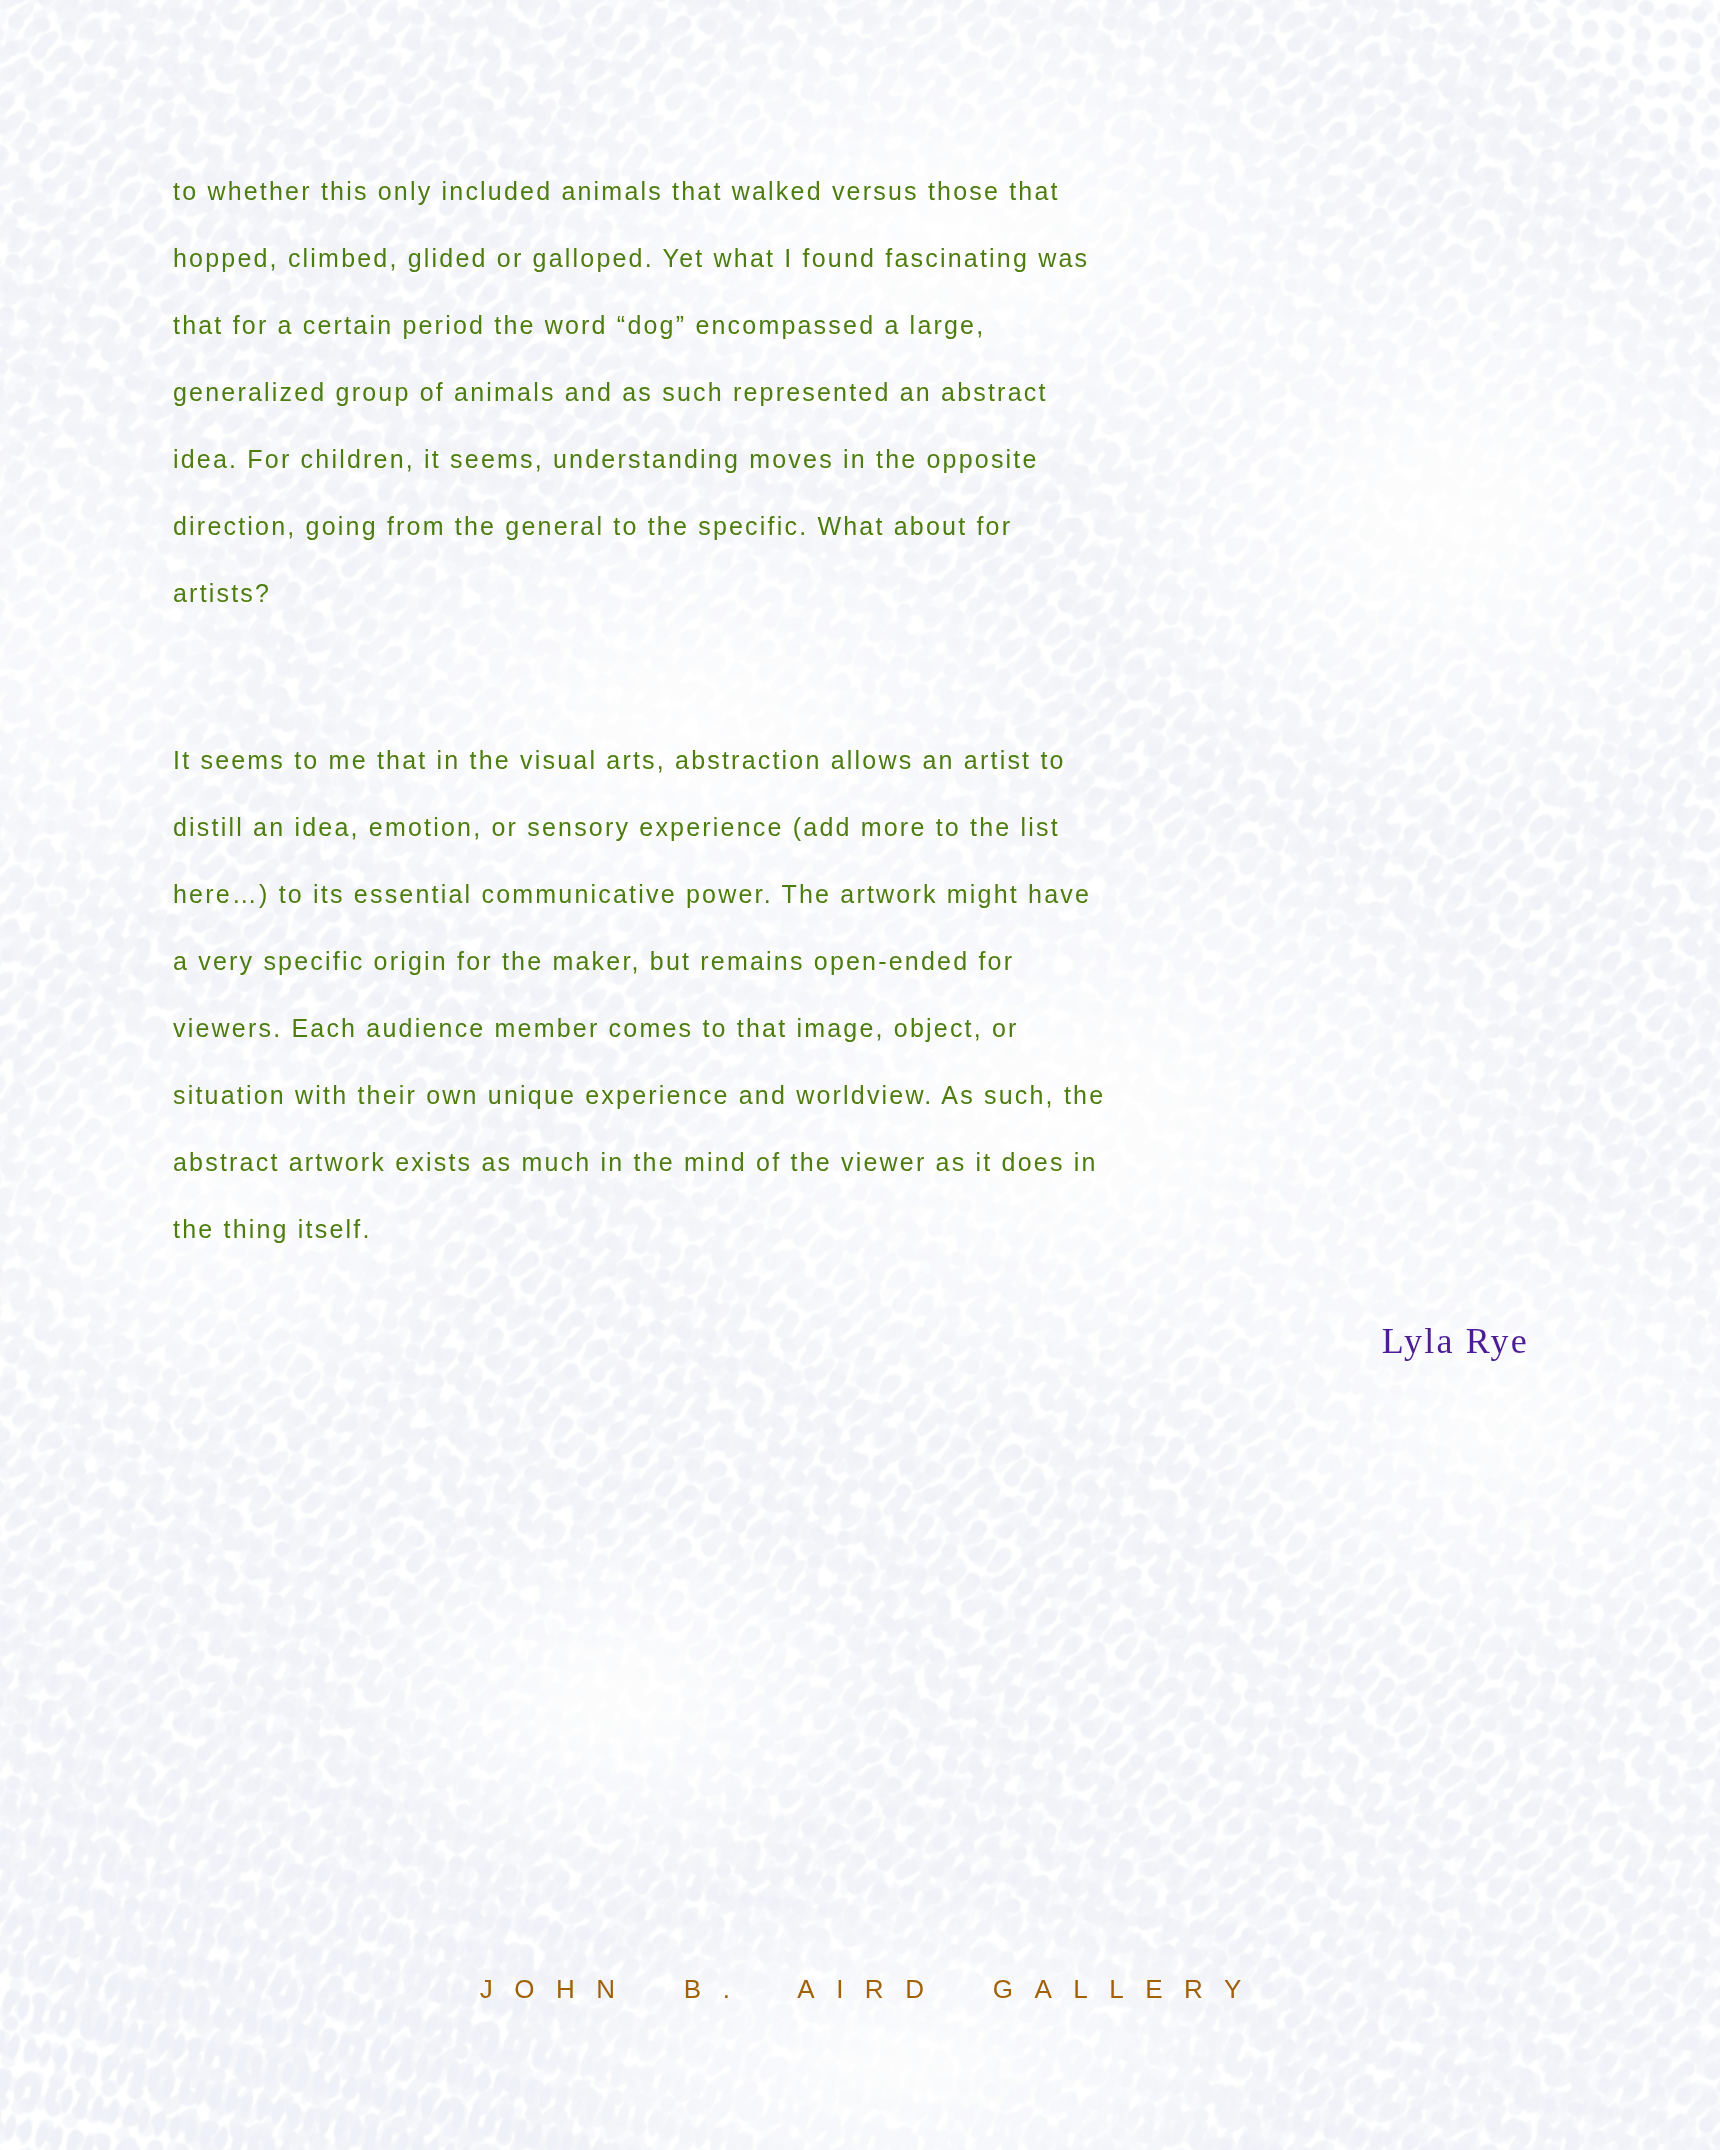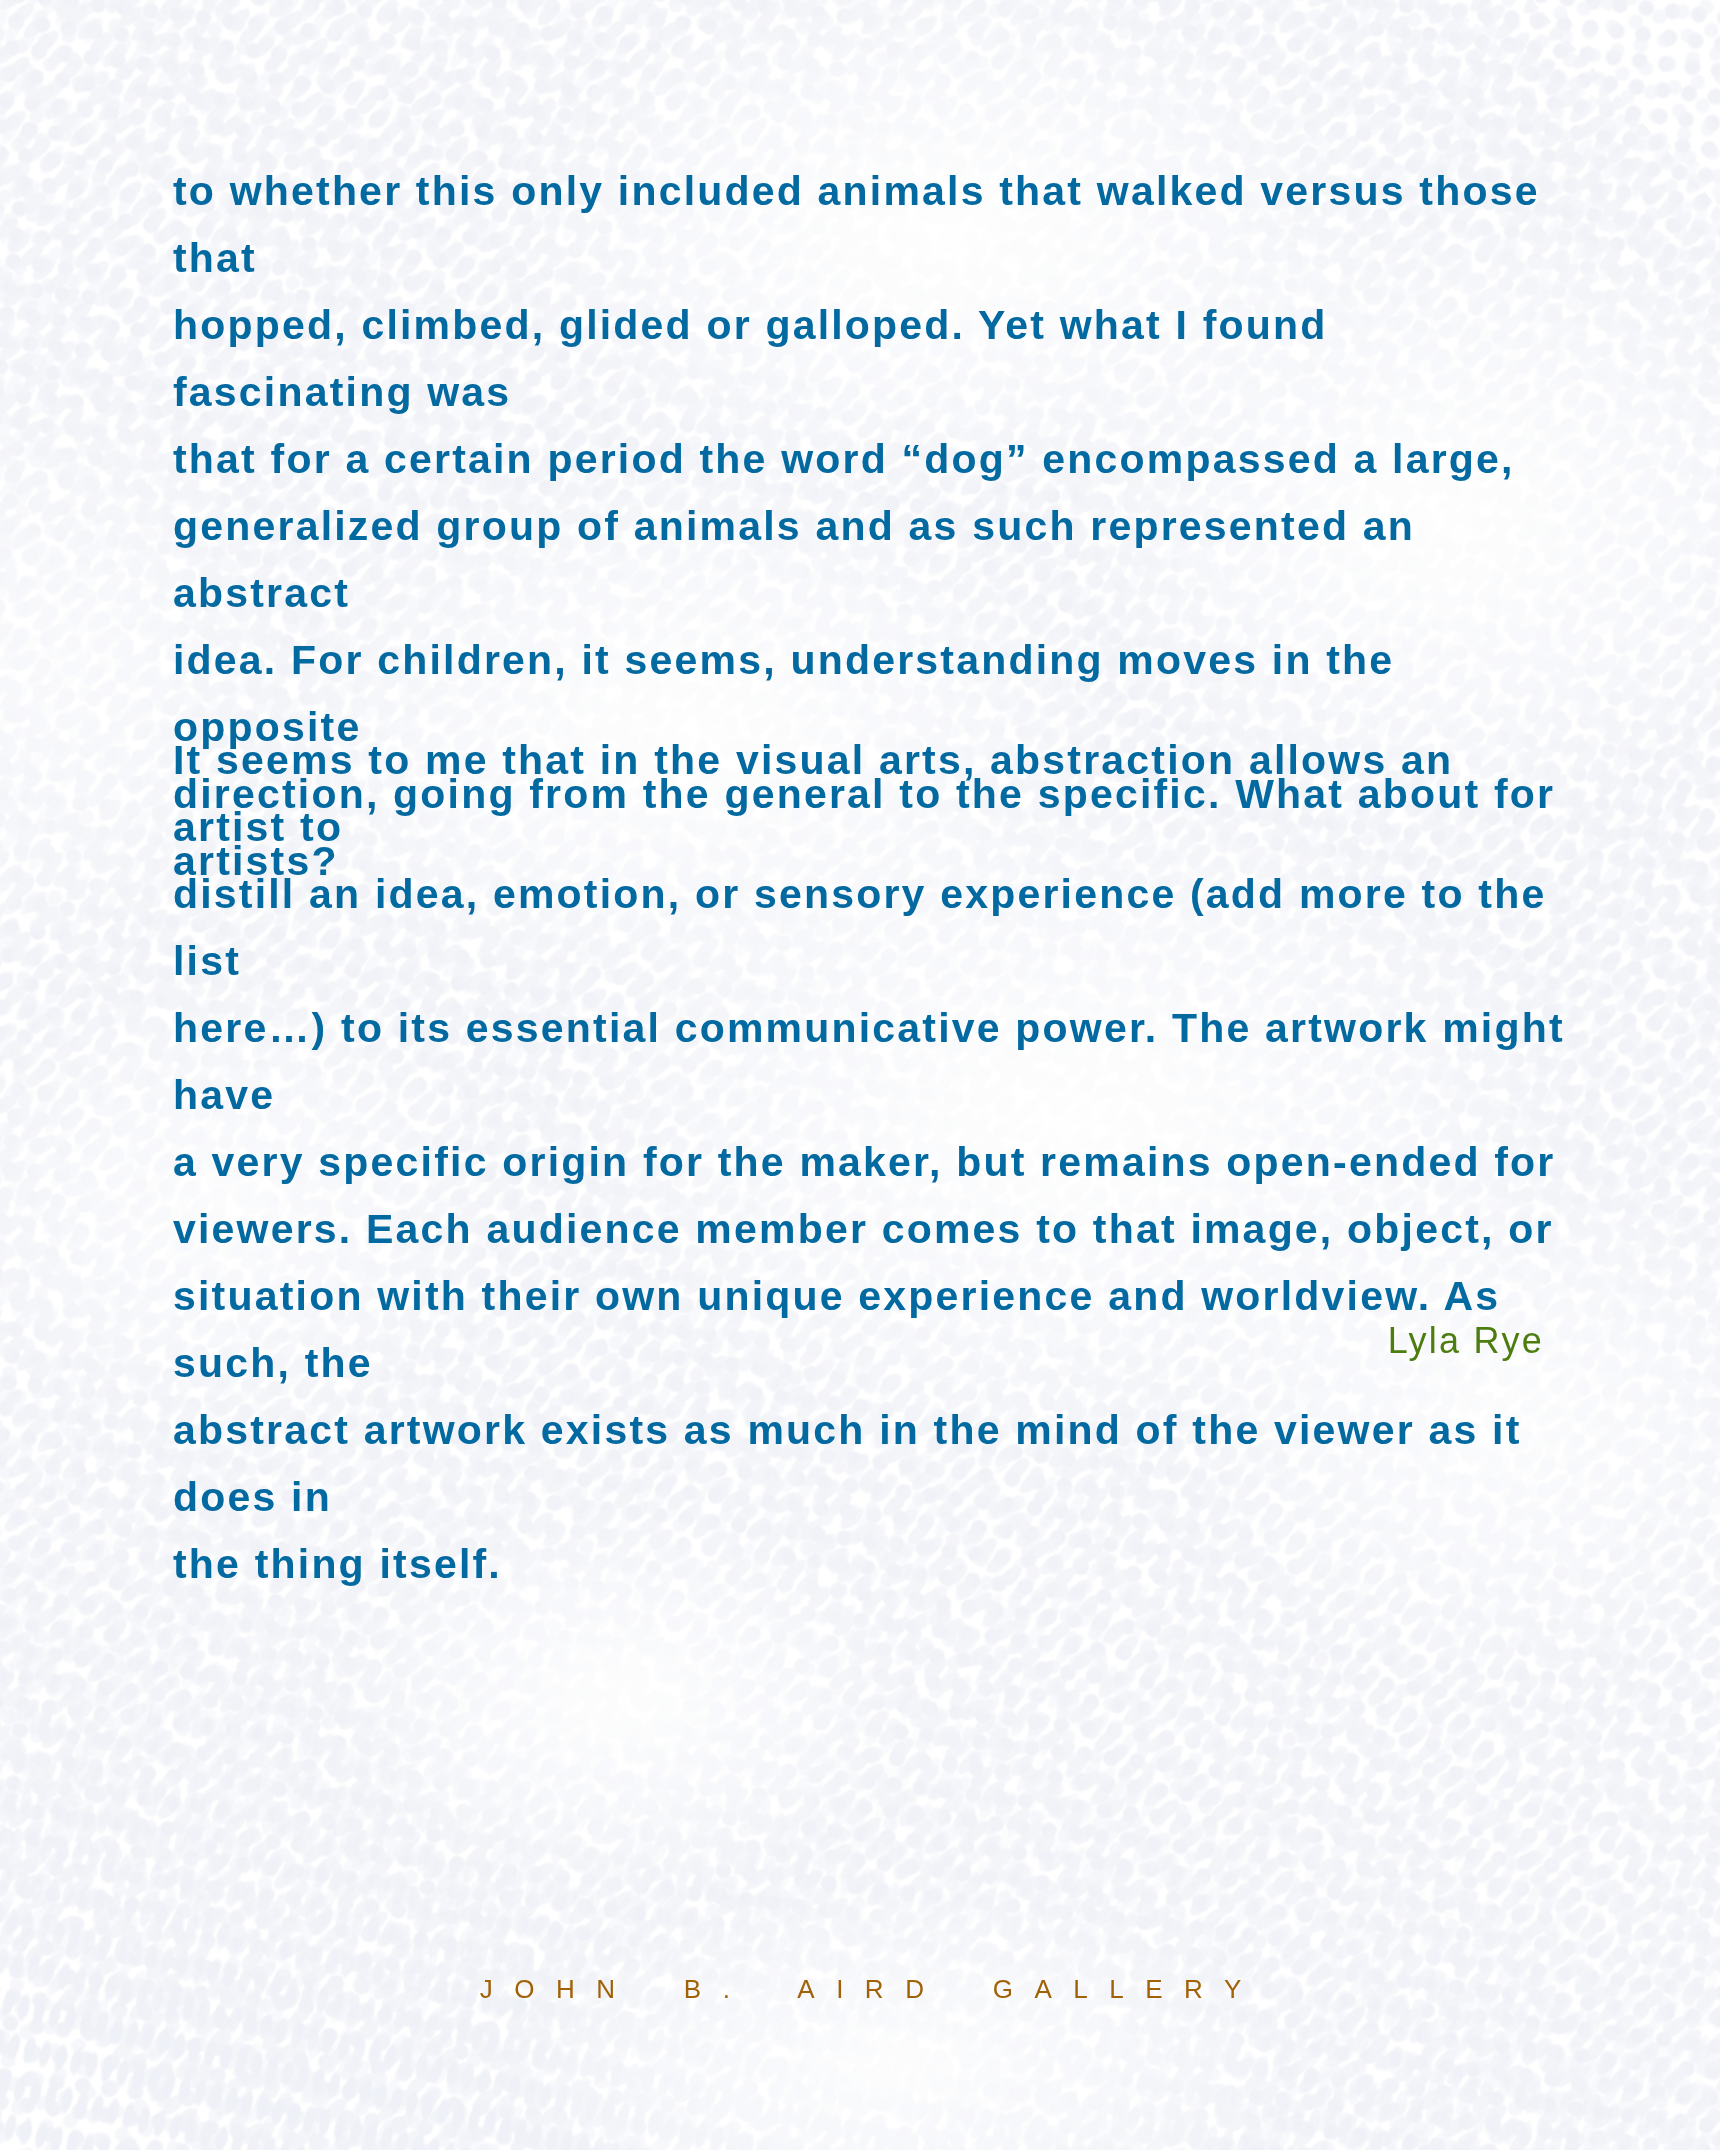--- a/index.html
+++ b/index.html
@@ -64,38 +64,38 @@
       radial-gradient(545px 244px at 52% 96%,  rgba(255,255,255,.8),  rgba(255,255,255,0) 72%),
       radial-gradient(344px 401px at 4% 31%,   rgba(255,255,255,.55), rgba(255,255,255,0) 70%);
   }
   .veil { position: absolute; inset: 0; background: rgba(255,255,255,.22); pointer-events: none; }
 
   
   .body-text {
     position: absolute;
     left: 173px;
     width: 1405px;
-    font-size: 41px;
+    font-size: 25px;
     line-height: 67px;
     letter-spacing: 2.2px;
-    color: #0369a1;
+    color: #4d7c0f;
     white-space: pre-line;
-    font-weight: bold;
   }
   .para-1 { top: 158px; }
   .para-2 { top: 727px; }
 
   .signature {
     position: absolute;
-    right: 177px;
+    right: 192px;
     top: 1323px;
     font-size: 36px;
     line-height: 1;
     letter-spacing: 2.2px;
-    color: #4d7c0f;
+    color: #4c1d95;
+    font-family: Liberation Serif, serif;
   }
   .footer {
     position: absolute;
     left: 0;
     right: 0;
     top: 1976px;
     text-align: center;
     font-size: 26px;
     line-height: 1;
     letter-spacing: 21.5px;

